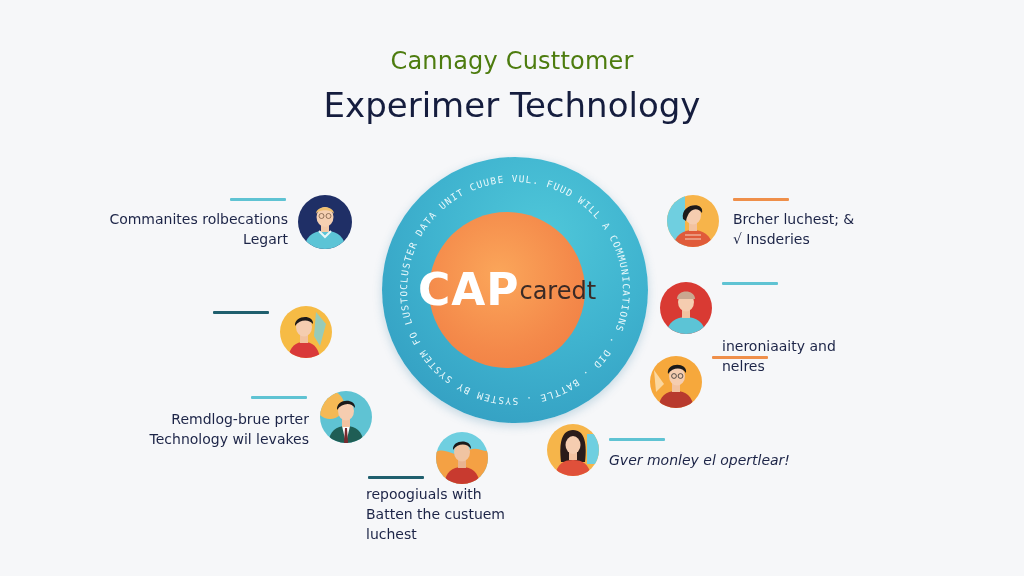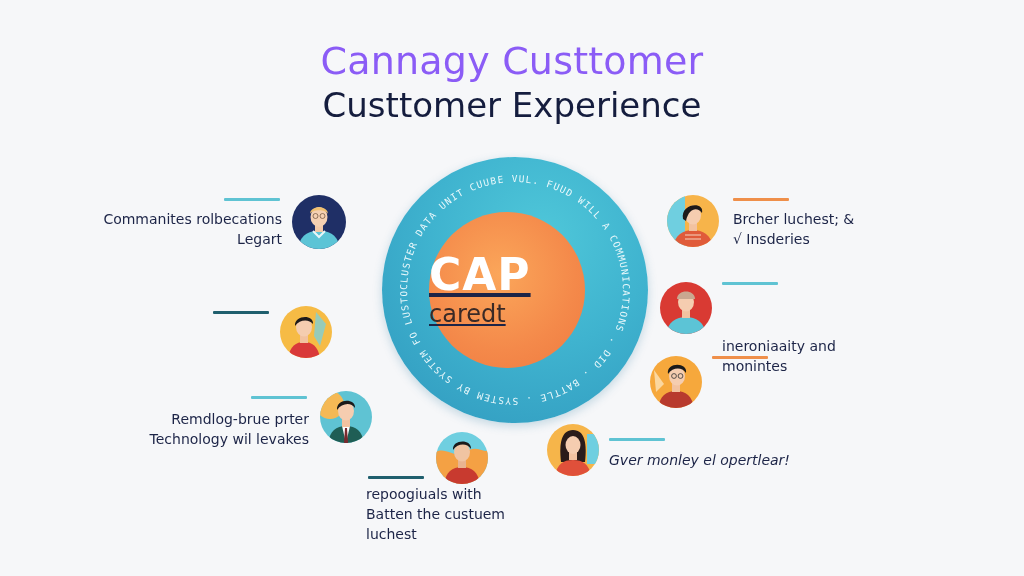--- a/index.html
+++ b/index.html
@@ -8,40 +8,40 @@
     background: #f6f7f9;
     font-family: "DejaVu Sans", sans-serif;
     color: #1c2447;
     position: relative;
   }
   .title {
     position: absolute; left: 0; top: 38px; width: 1024px;
     text-align: center;
   }
   .title-line1 {
-    font-size: 38px; font-weight: 500; color: #8b5cf6; letter-spacing: 0.2px;
+    font-size: 24px; font-weight: 500; color: #4d7c0f; letter-spacing: 0.2px;
     line-height: 46px;
   }
   .title-line2 {
     font-size: 34px; font-weight: 500; color: #151d3e; line-height: 42px;
   }
   .hub {
     position: absolute; left: 382px; top: 157px; width: 266px; height: 266px;
     border-radius: 50%;
     background: radial-gradient(circle at 60% 30%, #4fc7d9 0%, #3fb3cf 45%, #2f97bd 100%);
     box-shadow: 0 3px 10px rgba(40,120,160,0.25);
   }
   .hub-ring-text {
     position: absolute; left: 0; top: 0; width: 266px; height: 266px;
   }
   .hub-inner {
     position: absolute; left: 47px; top: 55px; width: 156px; height: 156px;
     border-radius: 50%;
     background: radial-gradient(circle at 45% 40%, #fba65a 0%, #f4894a 60%, #ee7a40 100%);
-    display: flex; flex-direction: column; align-items: flex-start; justify-content: center; text-decoration: underline;
+    display: flex; flex-direction: row; align-items: center; justify-content: center;
   }
   .hub-main {
     font-size: 44px; font-weight: 700; color: #ffffff; line-height: 46px; letter-spacing: 1px;
   }
   .hub-sub {
     font-size: 24px; color: #3a2a26; line-height: 28px; margin-top: 2px;
   }
   .item {
     position: absolute;
     font-size: 14px; font-weight: 500; line-height: 20px; color: #1c2447;
@@ -54,39 +54,39 @@
   .avatar {
     position: absolute; border-radius: 50%; overflow: hidden;
   }
   .avatar svg { display: block; }
 </style>
 </head>
 <body>
 
 <div class="title">
   <div class="title-line1">Cannagy Custtomer</div>
-  <div class="title-line2">Custtomer Experience</div>
+  <div class="title-line2">Experimer Technology</div>
 </div>
 
 <div class="hub">
   <svg class="hub-ring-text" width="266" height="266" viewBox="0 0 266 266">
     <defs>
       <path id="ringPath" d="M133,133 m-108,0 a108,108 0 1,1 216,0 a108,108 0 1,1 -216,0"></path>
     </defs>
     <text font-family="DejaVu Sans Mono, monospace" font-size="9.5" fill="#e9f8fb" letter-spacing="1.2">
       <textPath href="#ringPath">CLUSTER DATA UNIT CUUBE VUL. FUUD WILL A COMMUNICATIONS . DID . BATTLE . SYSTEM BY SYSTEM FO LUSTOMER CAPTURE &amp; CUSTOMER ANSWER</textPath>
     </text>
   </svg>
   <div class="hub-inner">
     <div class="hub-main">CAP</div>
     <div class="hub-sub">caredt</div>
   </div>
 </div>
 
-<div class="item left" style="left:108px;top:195px;width:240px;height:60px;">
+<div class="item left" style="left:114px;top:195px;width:240px;height:60px;">
   <div class="rule" style="left:116px;top:3px;width:56px;background:#5fc3d3;"></div>
   <div class="text" style="right:66px;top:14px;">
     <div>Commanites rolbecations</div>
     <div>Legart</div>
   </div>
   <div class="avatar" style="left:184px;top:0px;width:54px;height:54px;">
     <svg width="54" height="54" viewBox="0 0 54 54">
       <rect width="54" height="54" fill="#1f2f66"></rect>
       <path d="M6,54 C8,40 16,36 27,36 C38,36 46,40 48,54 Z" fill="#5cc4d6"></path>
       <path d="M21,36 L27,42 L33,36" fill="none" stroke="#e8f6f8" stroke-width="2"></path>
@@ -177,21 +177,21 @@
       <rect width="52" height="52" fill="#d93a33"></rect>
       <path d="M6,52 C8,40 16,35 26,35 C36,35 44,40 46,52 Z" fill="#5cc4d6"></path>
       <rect x="22" y="27" width="8" height="9" fill="#f2c2a0"></rect>
       <ellipse cx="26" cy="20" rx="8" ry="9.5" fill="#f5cdb0"></ellipse>
       <path d="M17,17 C17,7 35,7 35,17 Z" fill="#c9a890"></path>
     </svg>
   </div>
   <div class="rule" style="left:62px;top:0px;width:56px;background:#5fc3d3;"></div>
   <div class="text" style="left:62px;top:11px;margin-top:43px;">
     <div>ineroniaaity and</div>
-    <div>monintes</div>
+    <div>nelres</div>
   </div>
 </div>
 
 <div class="item right" style="left:650px;top:356px;width:210px;height:60px;">
   <div class="avatar" style="left:0px;top:0px;width:52px;height:52px;">
     <svg width="52" height="52" viewBox="0 0 52 52">
       <rect width="52" height="52" fill="#f6a83c"></rect>
       <path d="M4,14 L14,28 L6,36 Z" fill="#fde2b8" opacity="0.8"></path>
       <path d="M8,52 C10,40 16,35 26,35 C36,35 42,40 44,52 Z" fill="#b83a2e"></path>
       <rect x="22" y="27" width="8" height="9" fill="#f2c2a0"></rect>

